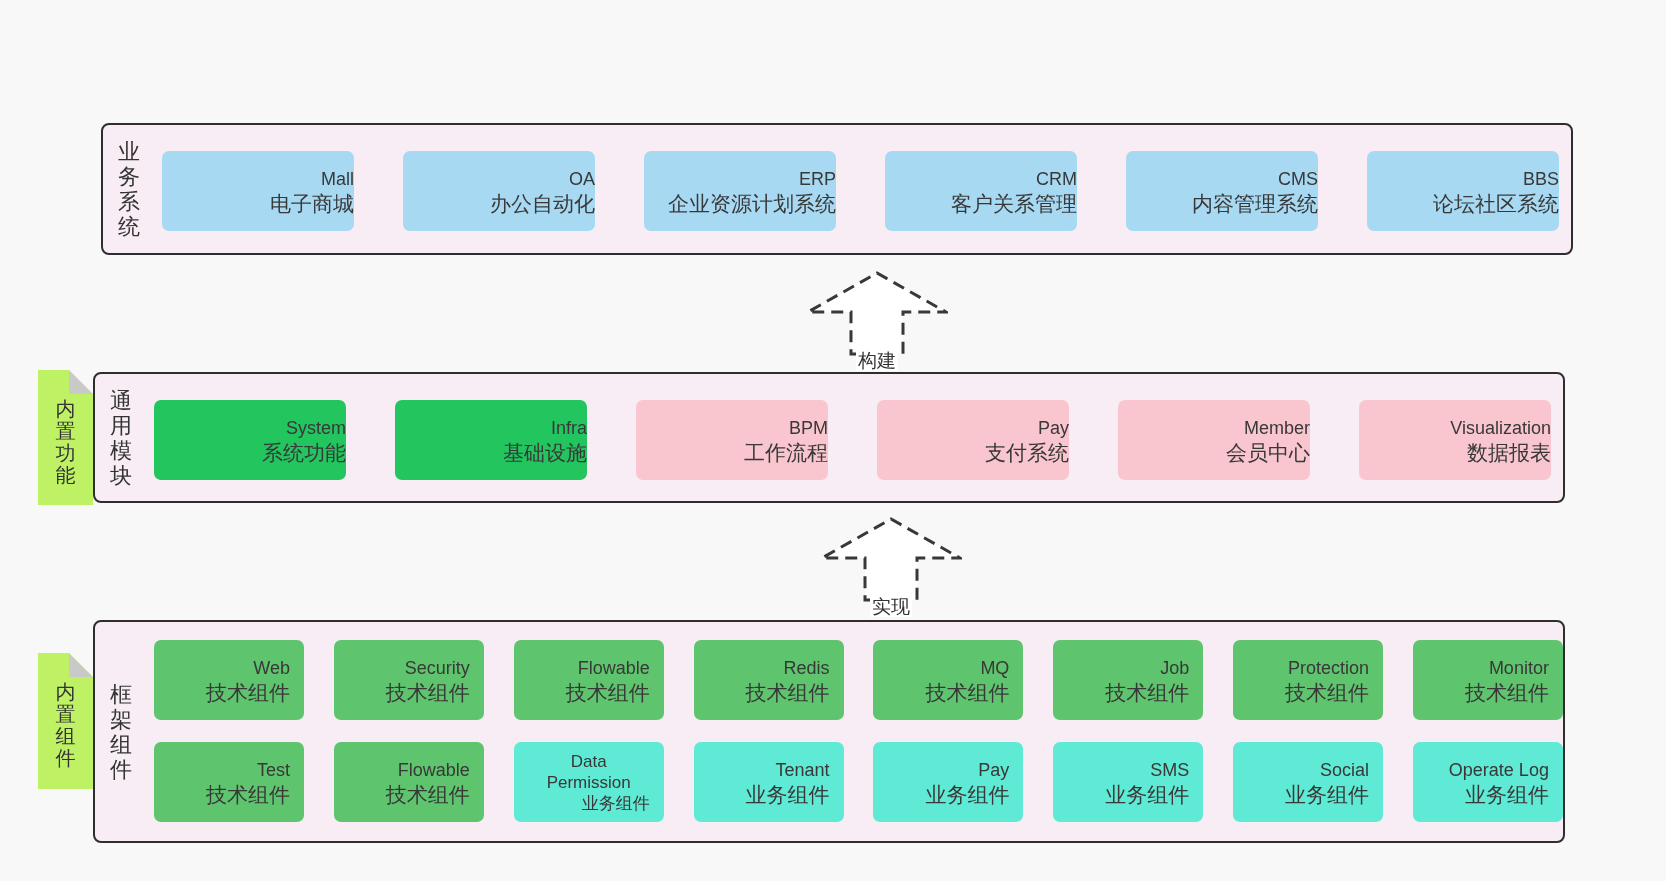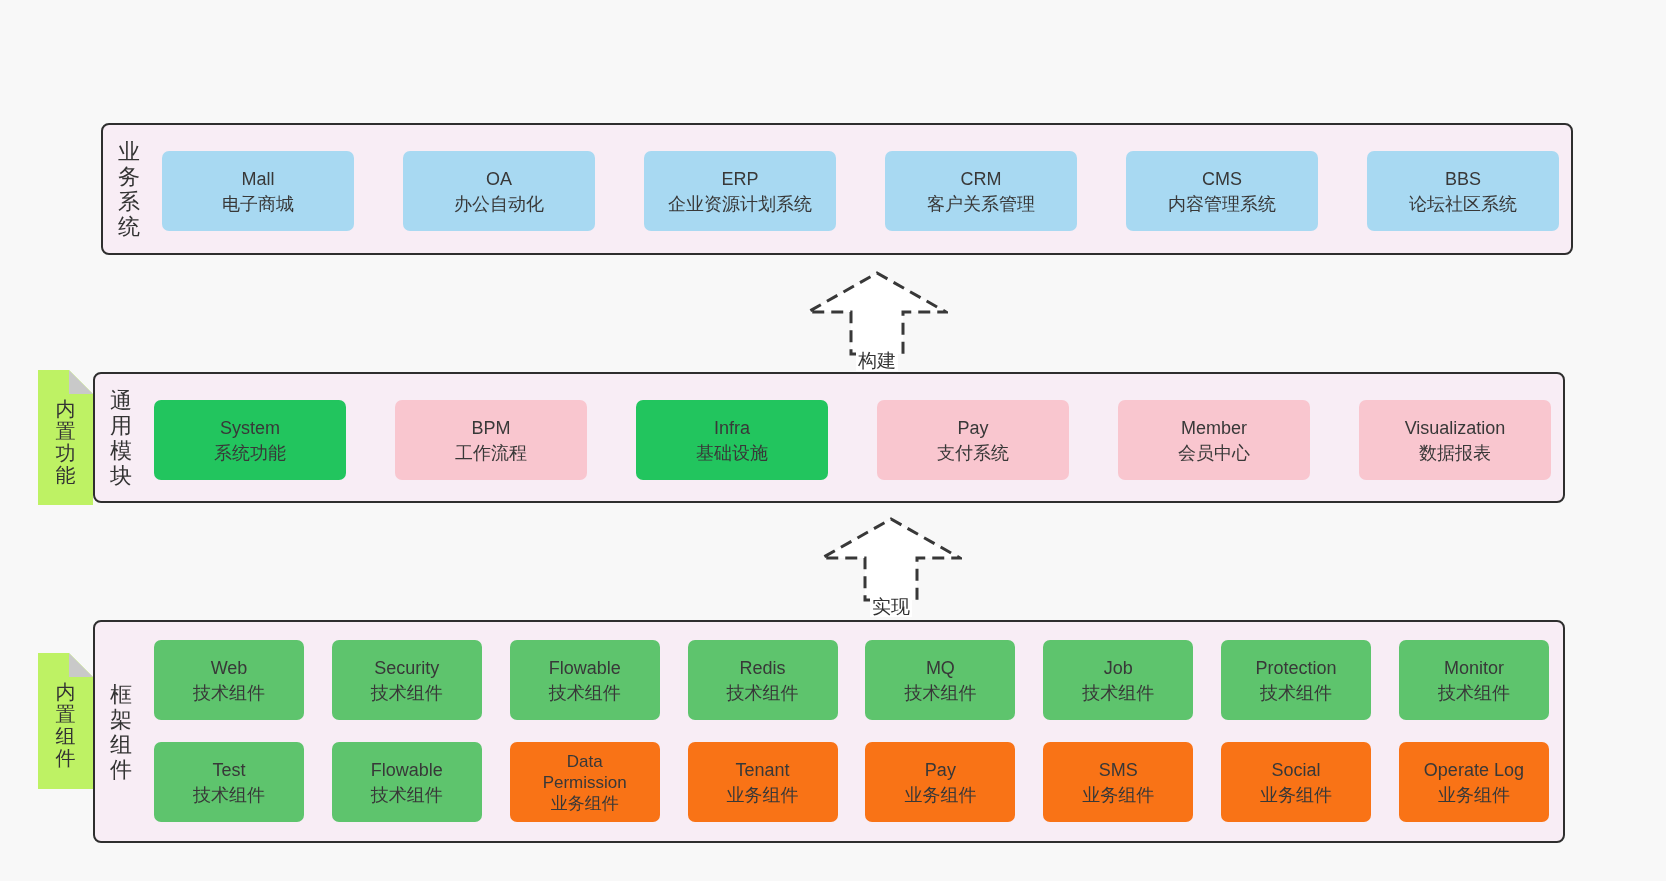--- a/index.html
+++ b/index.html
@@ -23,37 +23,37 @@
     display:flex;align-items:center;
   }
   .panel-label span{
     display:block;width:26px;font-size:22px;line-height:25px;
     text-align:center;word-break:break-all;color:#333;
   }
   .boxes{
     position:absolute;left:59px;right:12px;top:26px;
     display:flex;justify-content:space-between;
   }
-  .rows{position:absolute;left:59px;right:14px;top:18px;}
+  .rows{position:absolute;left:59px;right:0;top:18px;}
   .row{display:flex;justify-content:space-between;margin-bottom:22px;}
   
   .box{
     width:192px;height:80px;border-radius:7px;
-    display:flex;flex-direction:column;justify-content:center;align-items:center;
+    display:flex;flex-direction:column;justify-content:center;align-items:flex-end;
     text-align:center;
   }
   .row .box{width:150px;padding:0 14px;box-sizing:border-box;}
   .box .en{font-size:18px;line-height:25px;}
-  .box .cn{font-size:18px;line-height:24px;}
+  .box .cn{font-size:21px;line-height:24px;}
   .box.tight .en,.box.tight .cn{line-height:21px;font-size:17px;}
   .c-blue{background:#a8d9f2;}
   .c-red{background:#22c55e;}
   .c-pink{background:#f9c6cf;}
   .c-green{background:#5ec46d;}
-  .c-lgreen{background:#f97316;}
+  .c-lgreen{background:#5eead4;}
   
   .note{
     position:absolute;left:38px;width:55px;background:#bef264;
     clip-path:polygon(0 0,calc(100% - 24px) 0,100% 24px,100% 100%,0 100%);
   }
   .note1{top:370px;height:135px;}
   .note2{top:653px;height:136px;}
   .note .fold{
     position:absolute;top:0;right:0;width:24px;height:24px;background:#c9c9c9;
     clip-path:polygon(0 0,100% 100%,0 100%);
@@ -128,27 +128,27 @@
 
   <div class="panel panel2">
     <div class="panel-label">
       <span>通用模块</span>
     </div>
     <div class="boxes">
       <div class="box c-red">
         <div class="en">System</div>
         <div class="cn">系统功能</div>
       </div>
-      <div class="box c-pink">
-        <div class="en">BPM</div>
-        <div class="cn">工作流程</div>
-      </div>
       <div class="box c-red">
         <div class="en">Infra</div>
         <div class="cn">基础设施</div>
+      </div>
+      <div class="box c-pink">
+        <div class="en">BPM</div>
+        <div class="cn">工作流程</div>
       </div>
       <div class="box c-pink">
         <div class="en">Pay</div>
         <div class="cn">支付系统</div>
       </div>
       <div class="box c-pink">
         <div class="en">Member</div>
         <div class="cn">会员中心</div>
       </div>
       <div class="box c-pink">

